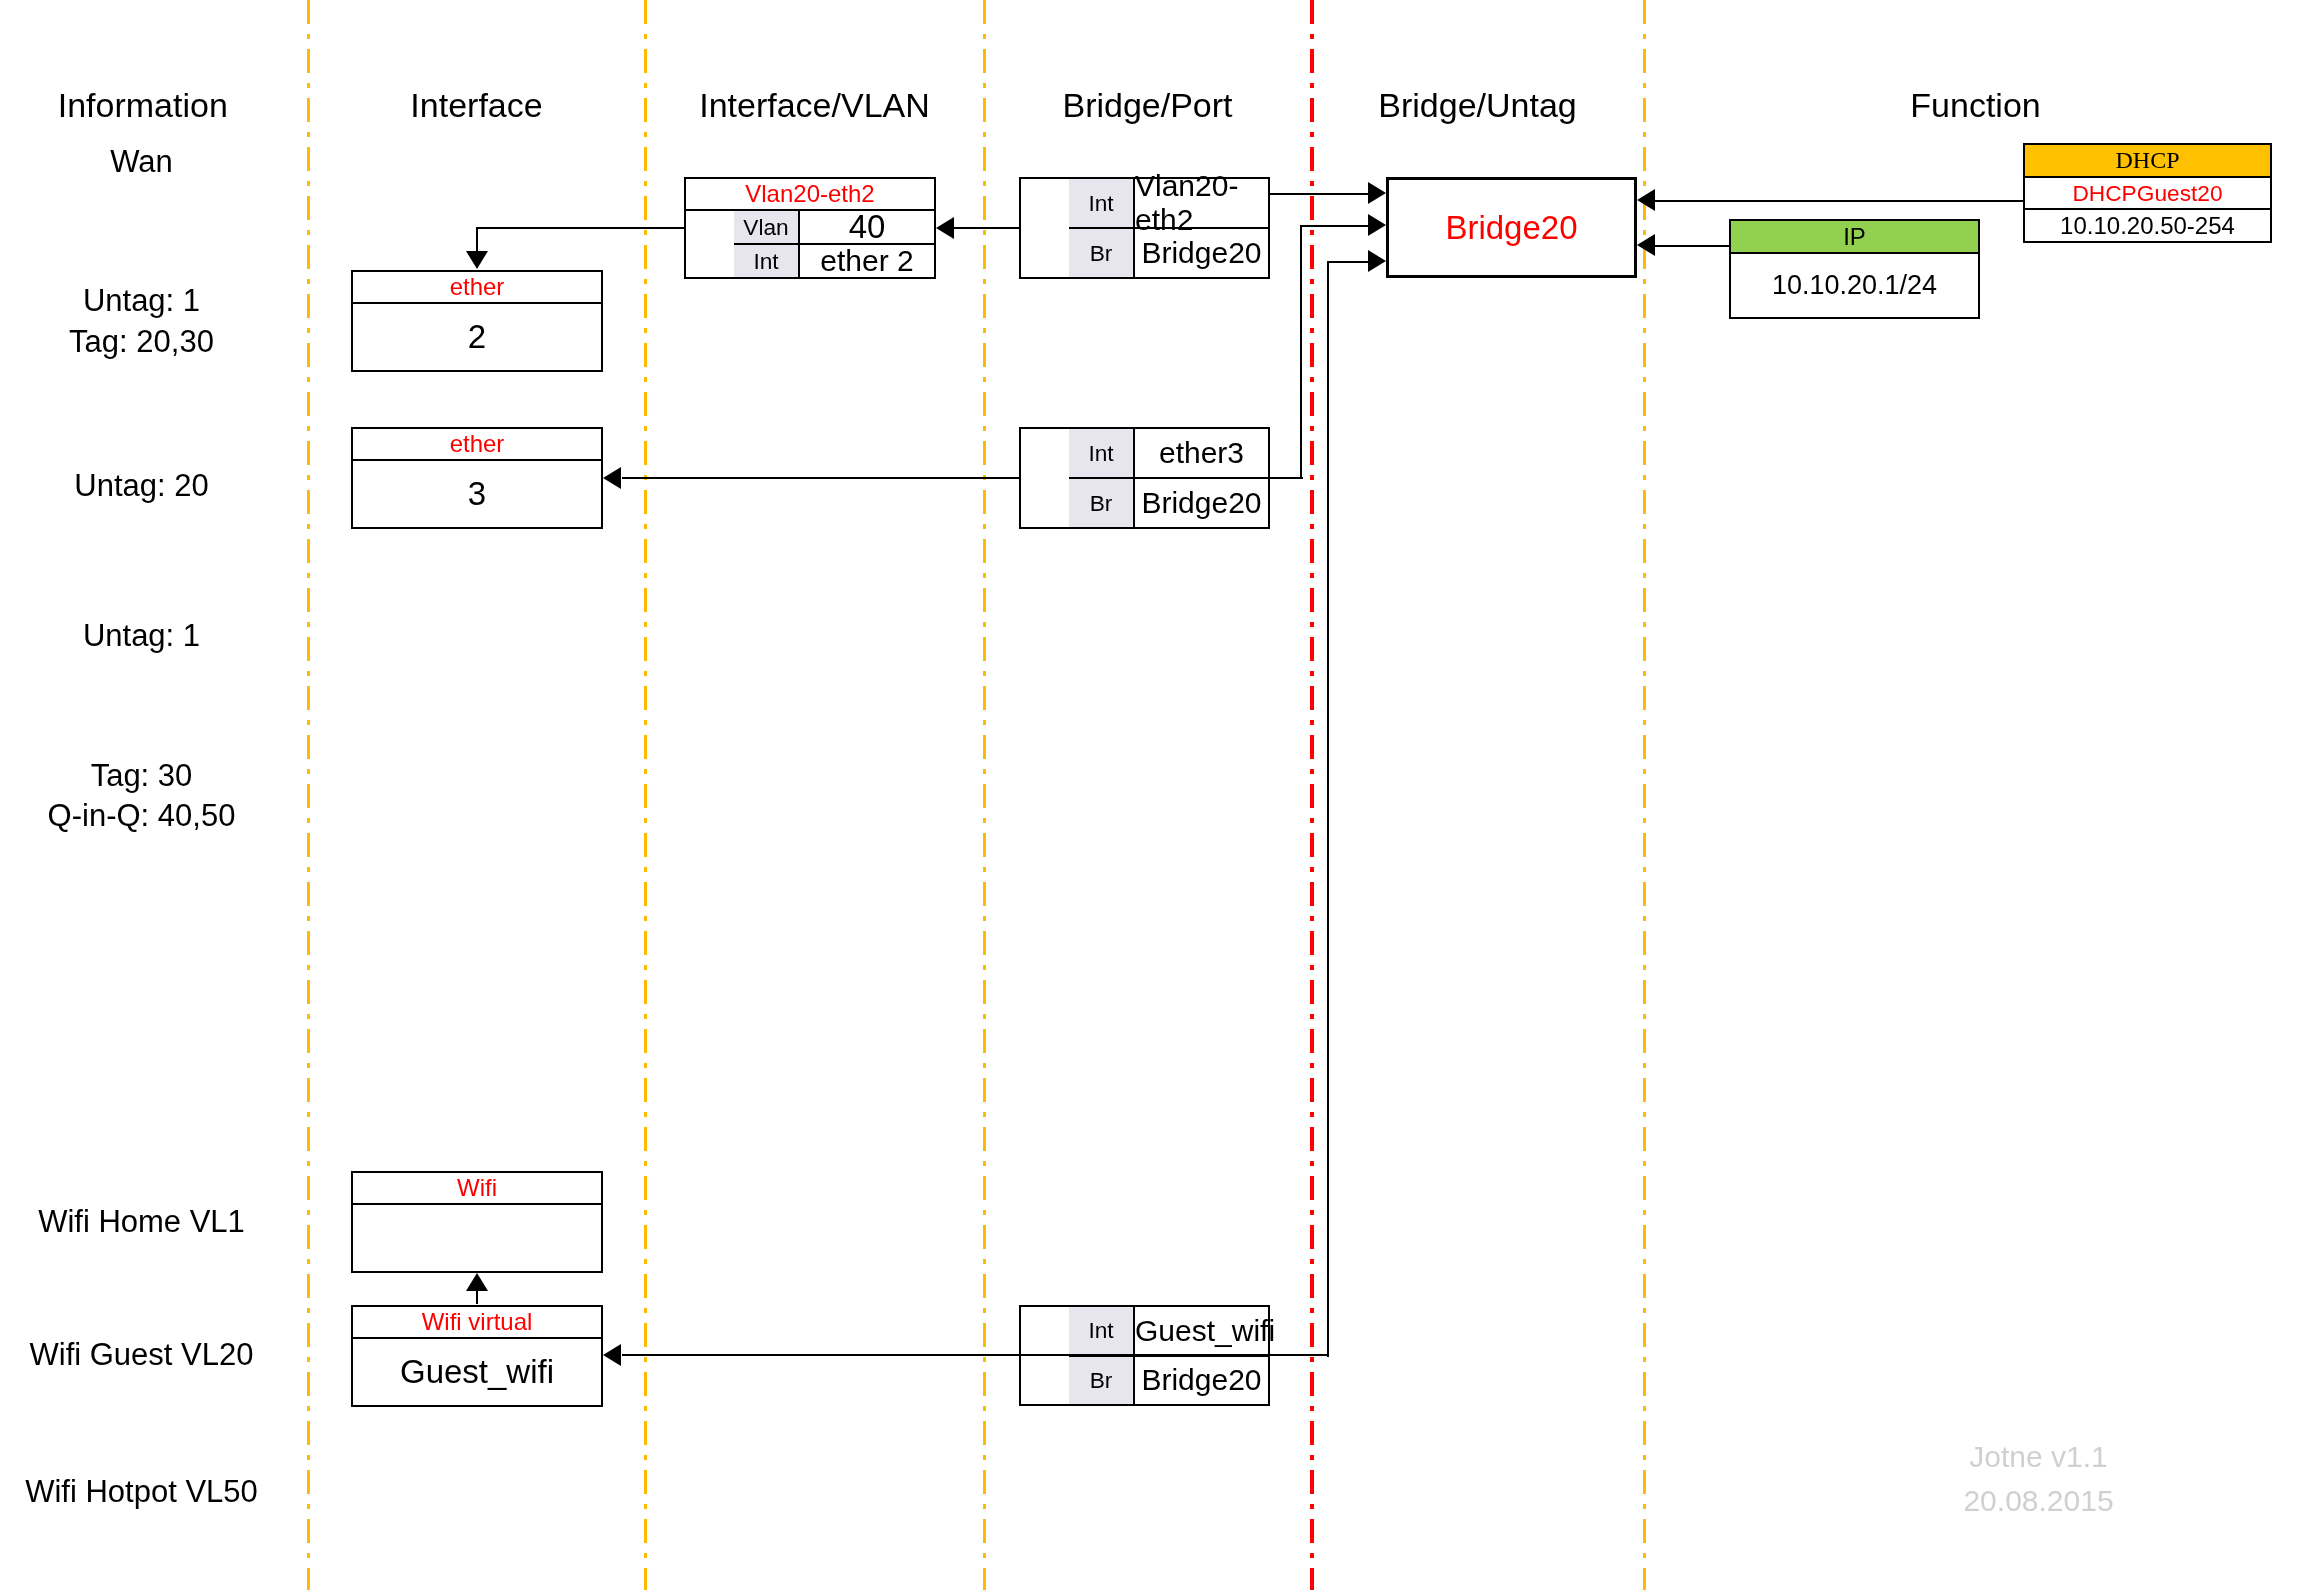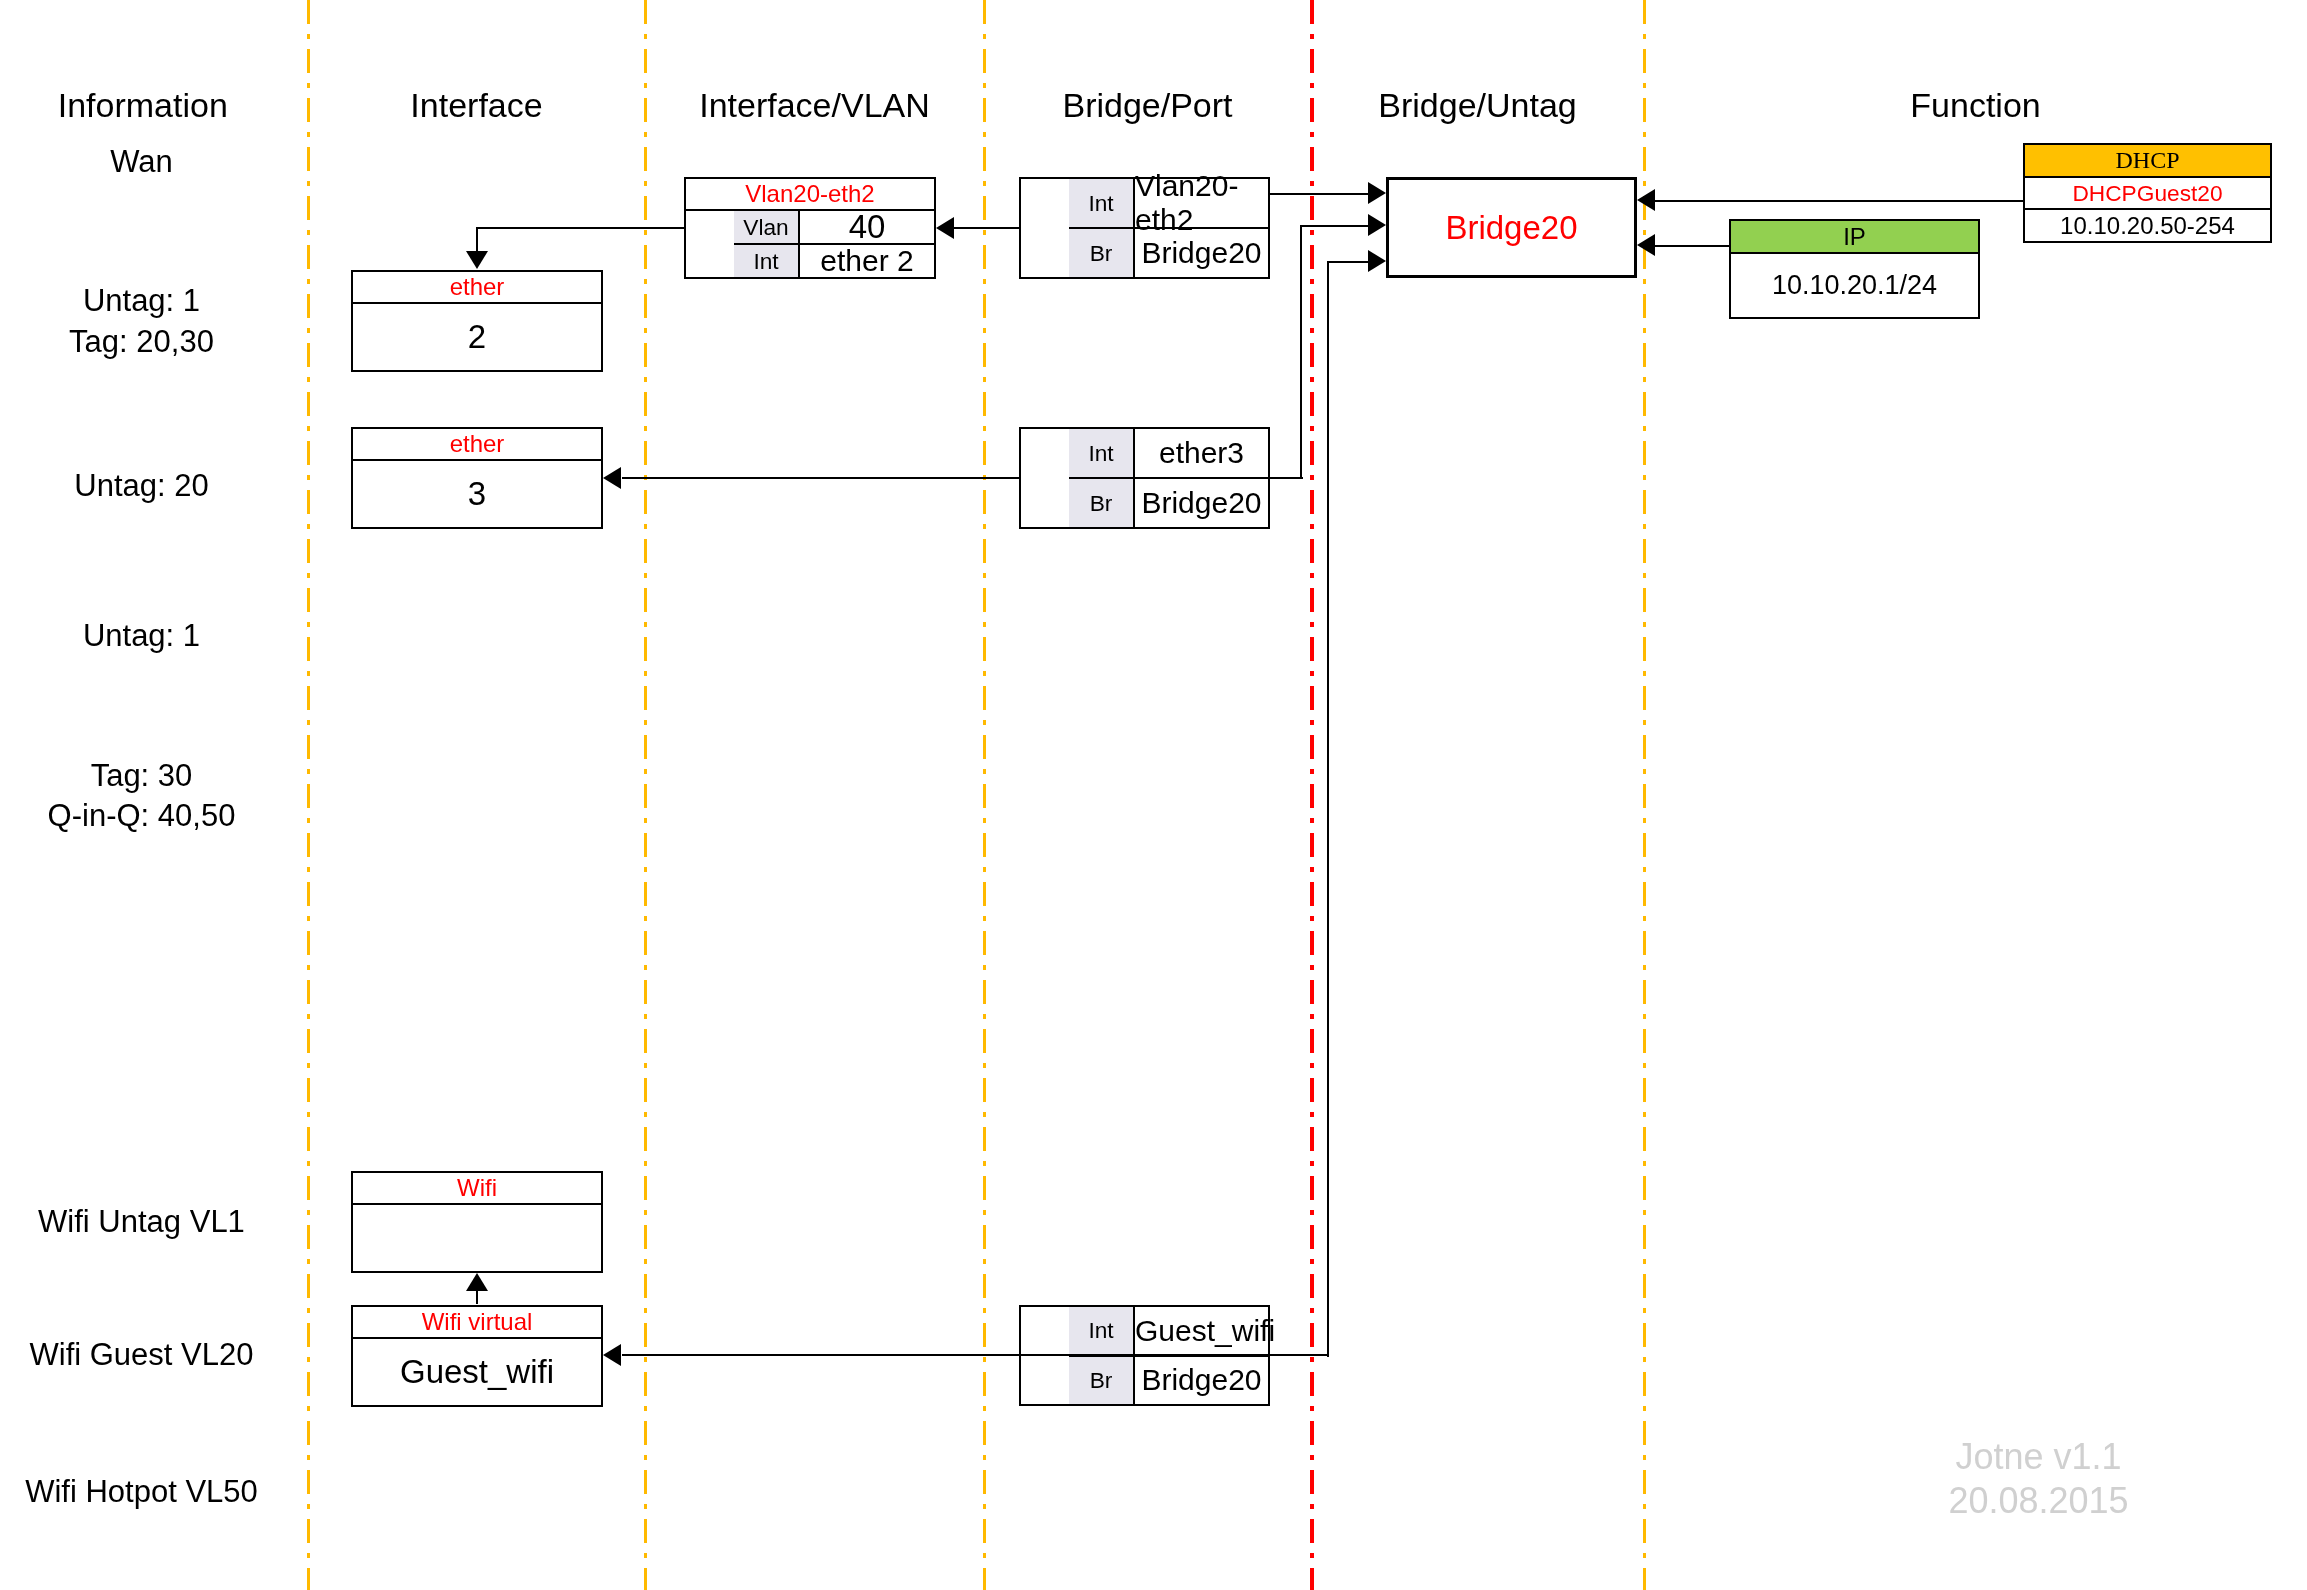--- a/index.html
+++ b/index.html
@@ -31,21 +31,21 @@
       var(--accent-red) 0px, var(--accent-red) 24px,
       transparent 24px, transparent 34px,
       var(--accent-red) 34px, var(--accent-red) 39px,
       transparent 39px, transparent 49px);}
   
   .col-header{position:absolute;width:311px;height:42px;line-height:42px;
     text-align:center;font-size:34px;}
   .info-label{position:absolute;left:0;width:283px;height:40px;line-height:40px;
     text-align:center;font-size:31px;}
   .watermark{position:absolute;width:283px;height:37px;line-height:37px;
-    text-align:center;font-size:36px;color:var(--watermark-gray);}
+    text-align:center;font-size:30px;color:var(--watermark-gray);}
   .red{color:var(--accent-red);}
   
   .box{position:absolute;background:#fff;border:2.8px solid #000;
     box-sizing:border-box;display:flex;flex-direction:column;}
   .bhdr{height:30px;border-bottom:2.1px solid #000;color:var(--accent-red);
     font-size:24px;display:flex;align-items:center;justify-content:center;flex:none;}
   .bval{flex:1;font-size:33px;display:flex;align-items:center;justify-content:center;}
   .trow{flex:1;display:flex;min-height:0;margin-left:48px;}
   .trow + .trow{border-top:2.1px solid #000;}
   .bhdr + .trow{border-top:none;}
@@ -83,21 +83,21 @@
 <div class="col-header" style="left:1322px;top:84px">Bridge/Untag</div>
 <div class="col-header" style="left:1820px;top:84px">Function</div>
 
 <div class="info-label" style="top:142px">Wan</div>
 <div class="info-label" style="top:281px">Untag: 1</div>
 <div class="info-label" style="top:322px">Tag: 20,30</div>
 <div class="info-label" style="top:466px">Untag: 20</div>
 <div class="info-label" style="top:616px">Untag: 1</div>
 <div class="info-label" style="top:756px">Tag: 30</div>
 <div class="info-label" style="top:796px">Q-in-Q: 40,50</div>
-<div class="info-label" style="top:1202px">Wifi Untag VL1</div>
+<div class="info-label" style="top:1202px">Wifi Home VL1</div>
 <div class="info-label" style="top:1335px">Wifi Guest VL20</div>
 <div class="info-label" style="top:1472px">Wifi Hotpot VL50</div>
 
 <div class="box" style="left:351px;top:270px;width:252px;height:102px">
   <div class="bhdr">ether</div>
   <div class="bval">2</div>
 </div>
 
 <div class="box" style="left:351px;top:427px;width:252px;height:102px">
   <div class="bhdr">ether</div>

